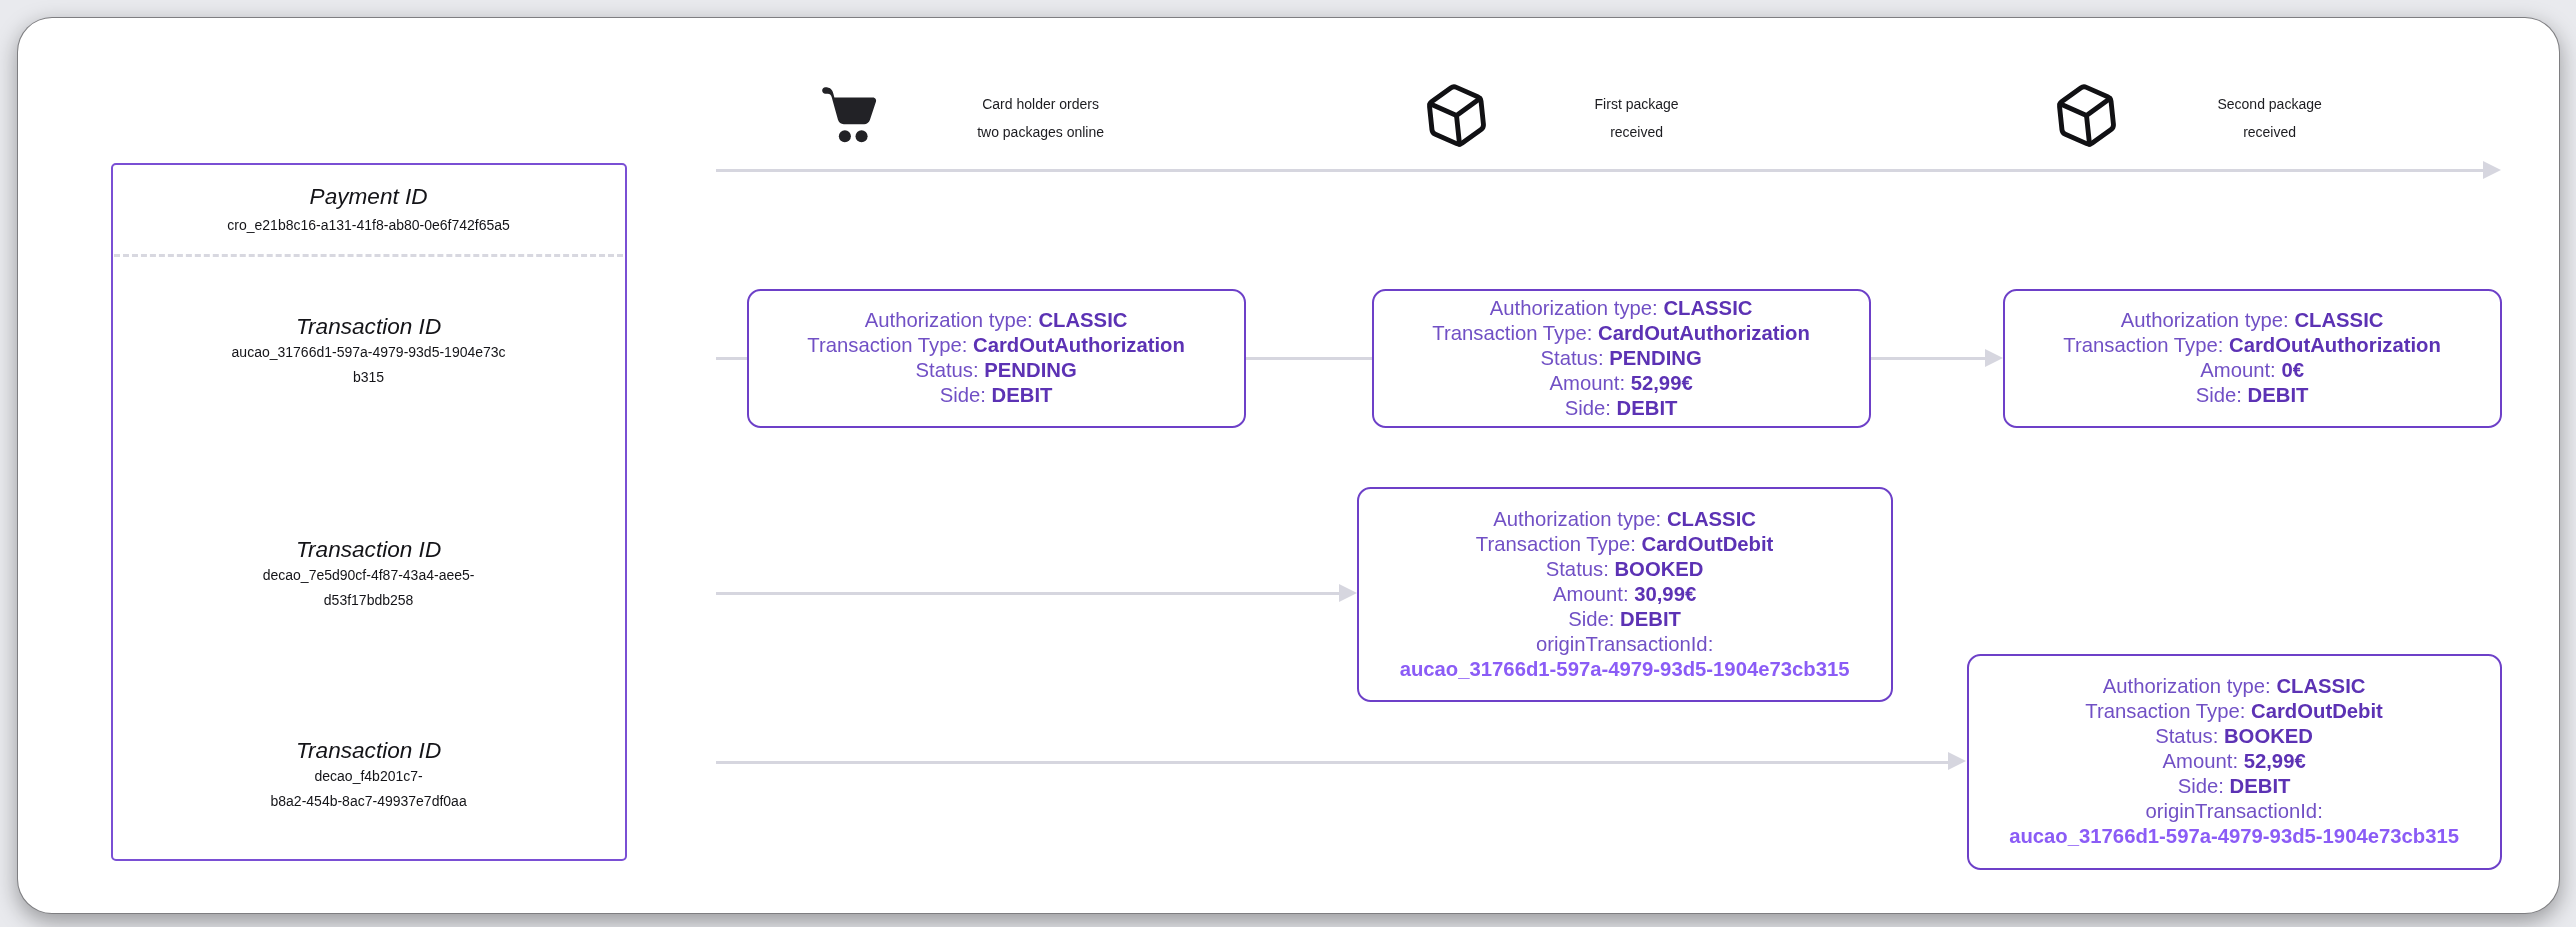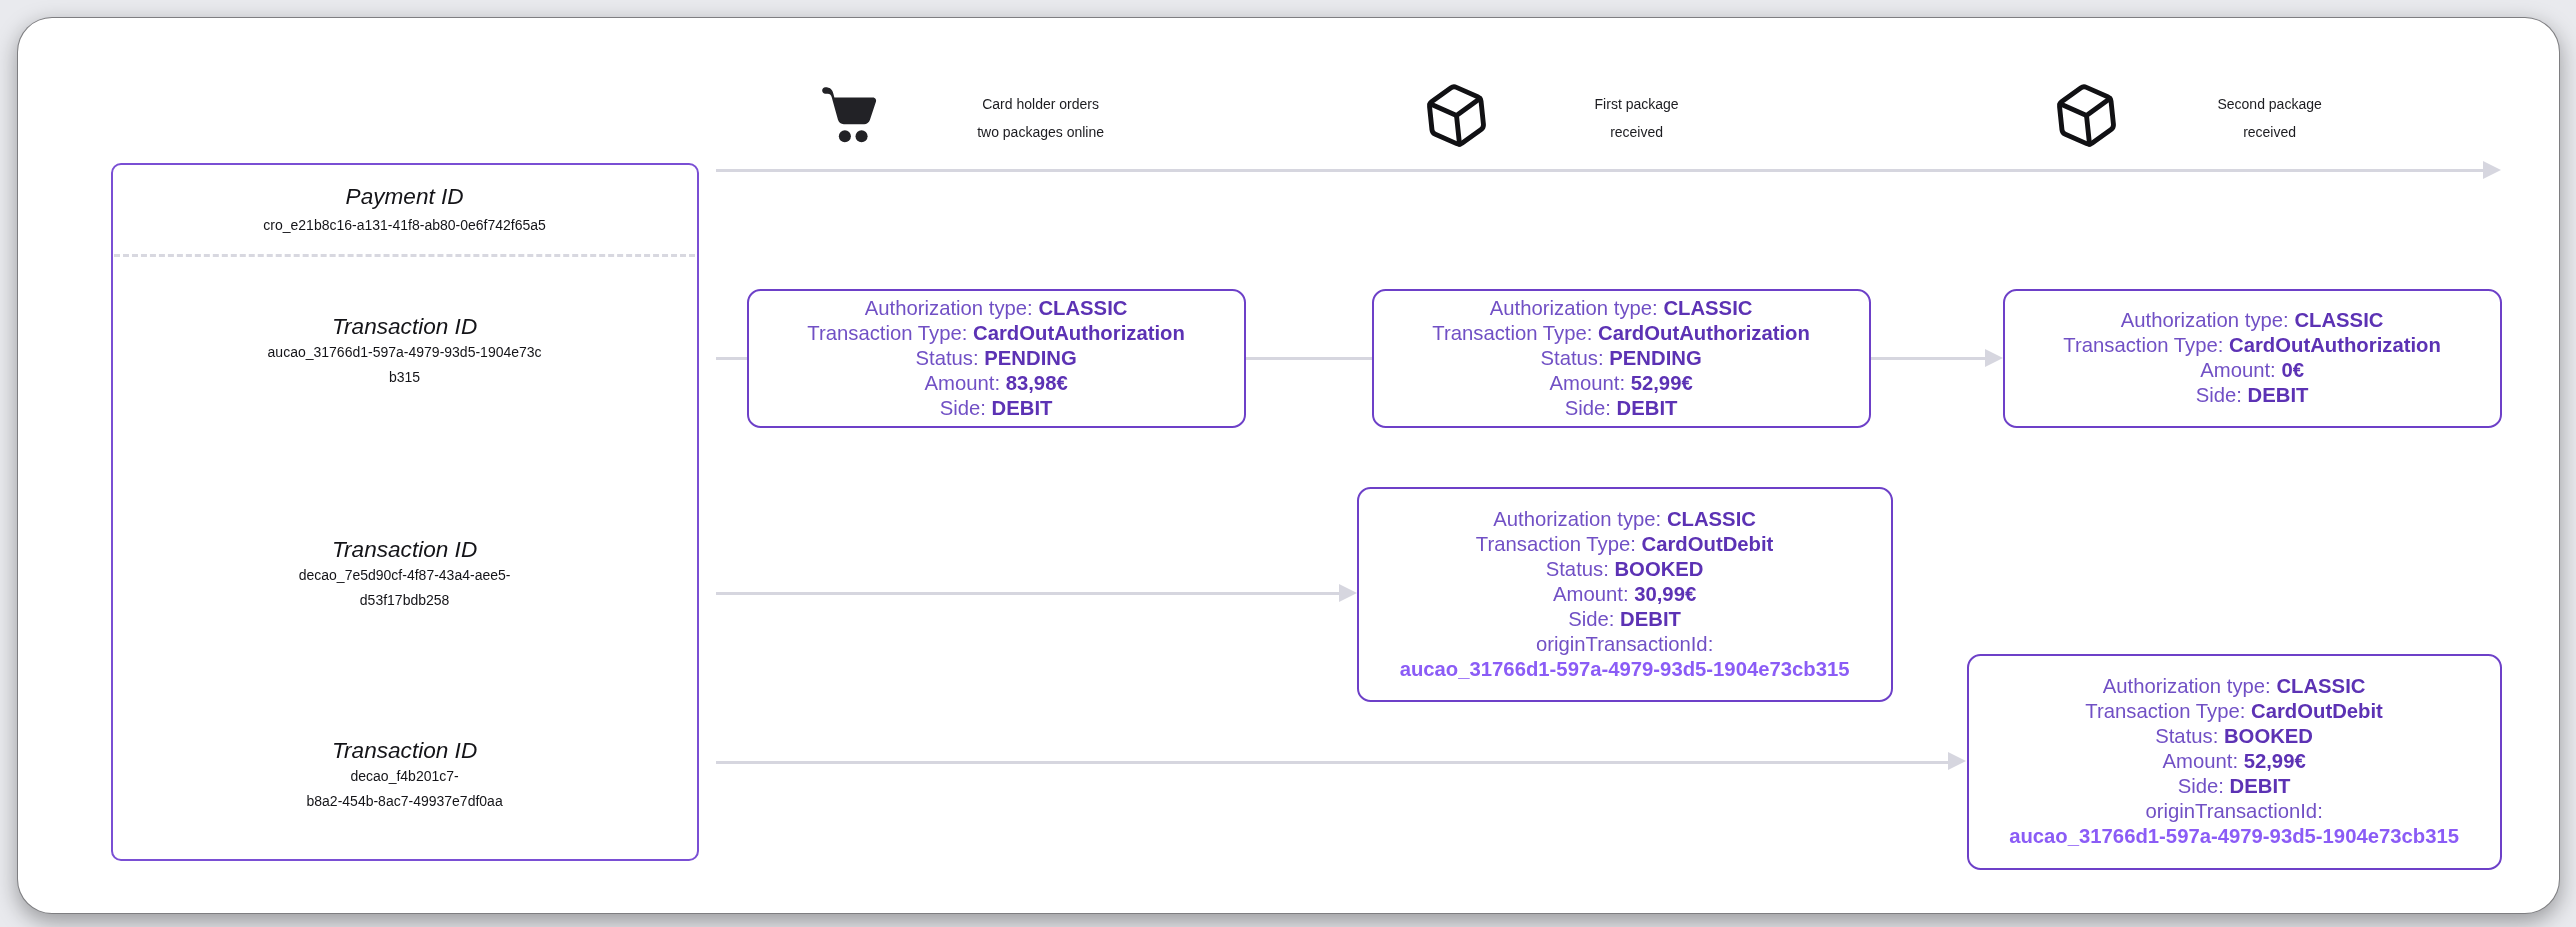--- a/index.html
+++ b/index.html
@@ -2,22 +2,22 @@
 <html style="font-size:12px"><head>
 <meta charset="utf-8">
 <style>
   html,body{margin:0;padding:0;background:#e9eaee;}
   body{font-family:"Liberation Sans","DejaVu Sans",sans-serif;}
   .stage{position:relative;width:2576px;height:928px;overflow:hidden;background:#e9eaee;}
   .card{position:absolute;left:16.6px;top:16.6px;width:2541px;height:895px;background:#ffffff;
         border-radius:35px;border:1.5px solid rgba(20,20,26,0.55);
         box-shadow:0 7.5px 22.6px rgba(0,0,0,0.35);}
   
-  .panel{position:absolute;left:93px;top:145px;width:588px;height:698px;
-         border:2.3px solid #7a4fd4;border-radius:10px;background:#fff;box-sizing:border-box;}
+  .panel{position:absolute;left:93px;top:145px;width:516px;height:698px;
+         border:2.3px solid #7a4fd4;border-radius:5px;background:#fff;box-sizing:border-box;}
   .panel-section{position:absolute;left:0;right:0;text-align:center;color:#141418;}
   .panel-label{font-style:italic;font-size:22.6px;line-height:27px;}
   .panel-id-line{font-size:14px;line-height:25px;}
   .payment-section{top:18px;}
   .payment-section .panel-id-line{line-height:30px;}
   .panel-divider{position:absolute;left:1.5px;right:1.5px;top:89px;border-top:3px dashed #d8d8e0;}
   .tx-section-0{top:148px;}
   .tx-section-1{top:371px;}
   .tx-section-2{top:572px;}
   
@@ -117,21 +117,20 @@
     <div class="conn" style="left:698px;top:574px;width:624px;"></div>
     <div class="arrowhead" style="left:1321px;top:566px;"></div>
 
     <div class="conn" style="left:698px;top:743px;width:1234px;"></div>
     <div class="arrowhead" style="left:1930px;top:734px;"></div>
 
     <div class="txbox r1 box-0">
       <div class="field"><span>Authorization type:</span> <b>CLASSIC</b></div>
       <div class="field"><span>Transaction Type:</span> <b>CardOutAuthorization</b></div>
       <div class="field"><span>Status:</span> <b>PENDING</b></div>
-      <div class="field"><span>Amount:</span> <b>83,98€</b></div>
       <div class="field"><span>Side:</span> <b>DEBIT</b></div>
     </div>
 
     <div class="txbox r1 box-1">
       <div class="field"><span>Authorization type:</span> <b>CLASSIC</b></div>
       <div class="field"><span>Transaction Type:</span> <b>CardOutAuthorization</b></div>
       <div class="field"><span>Status:</span> <b>PENDING</b></div>
       <div class="field"><span>Amount:</span> <b>52,99€</b></div>
       <div class="field"><span>Side:</span> <b>DEBIT</b></div>
     </div>

